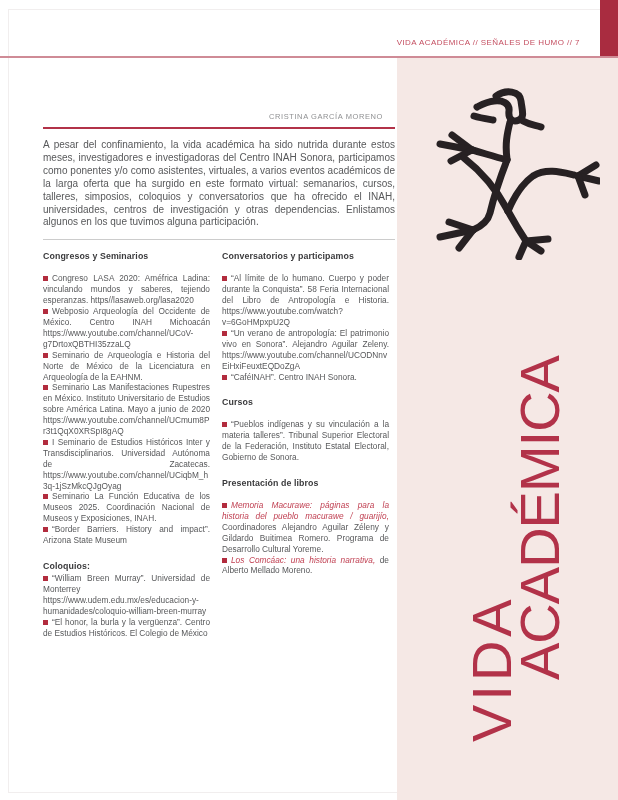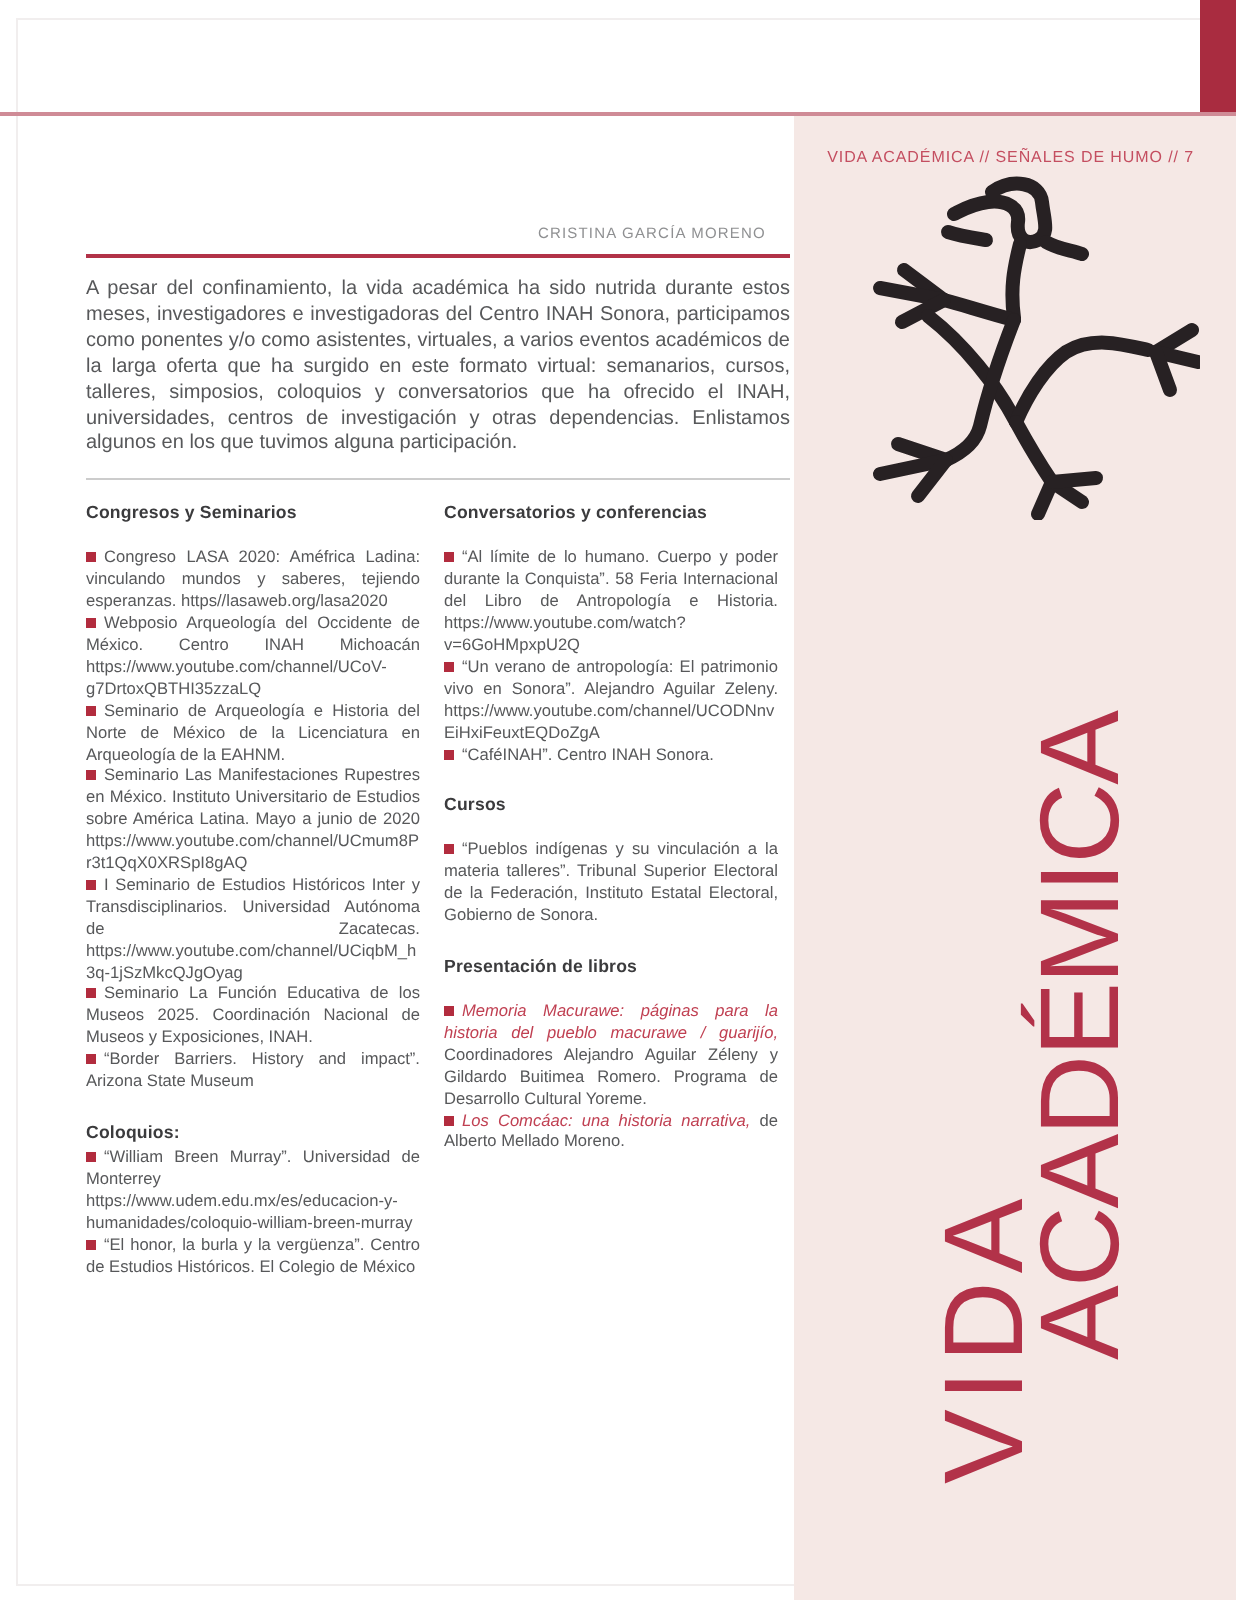--- a/index.html
+++ b/index.html
@@ -2,22 +2,22 @@
 <html lang="es"><head>
 <meta charset="utf-8">
 <style>
   html,body{margin:0;padding:0;background:#ffffff;}
   .page{position:relative;width:618px;height:800px;background:#ffffff;overflow:hidden;
         font-family:"Liberation Sans",sans-serif;-webkit-font-smoothing:antialiased;}
   .page-frame{position:absolute;left:8px;top:9px;right:5px;bottom:7px;border:1px solid #f1eeee;pointer-events:none;}
 
   
   .corner-block{position:absolute;left:600px;top:0;width:18px;height:57px;background:#a92c40;}
-  .running-head{position:absolute;top:38px;right:21px;font-size:8px;letter-spacing:.45px;
-                color:#c44e60;white-space:nowrap;margin-top:36px;}
+  .running-head{position:absolute;top:38px;right:38px;font-size:8px;letter-spacing:.45px;
+                color:#c44e60;white-space:nowrap;}
   .head-rule{position:absolute;top:56px;left:0;width:618px;height:2px;background:#cf8b96;}
 
   
   .side-panel{position:absolute;left:397px;top:58px;width:221px;height:742px;background:#f5e8e5;}
   .petroglyph{position:absolute;left:430px;top:80px;}
   .vertical-word{position:absolute;transform:rotate(-90deg);transform-origin:0 0;
                  color:#b23249;font-size:56px;line-height:1;white-space:nowrap;font-weight:400;}
   .vertical-word.w1{left:464px;top:742px;letter-spacing:4px;}
   .vertical-word.w2{left:512px;top:680px;letter-spacing:-1px;}
 
@@ -108,21 +108,21 @@
         </div>
         <div class="sec tight">
           <p class="sec-title">Coloquios:</p>
           <p class="item"><span class="bullet"></span><span>“William Breen Murray”. Universidad de Monterrey https://www.udem.edu.mx/es/educacion-y-humanidades/coloquio-william-breen-murray</span></p>
           <p class="item"><span class="bullet"></span><span>“El honor, la burla y la vergüenza”. Centro de Estudios Históricos. El Colegio de México</span></p>
         </div>
       </div>
 
       <div class="col">
         <div class="sec">
-          <p class="sec-title">Conversatorios y conferencias</p>
+          <p class="sec-title">Conversatorios y participamos</p>
           <p class="item"><span class="bullet"></span><span>“Al límite de lo humano. Cuerpo y poder durante la Conquista”. 58 Feria Internacional del Libro de Antropología e Historia. https://www.youtube.com/watch?v=6GoHMpxpU2Q</span></p>
           <p class="item"><span class="bullet"></span><span>“Un verano de antropología: El patrimonio vivo en Sonora”. Alejandro Aguilar Zeleny. https://www.youtube.com/channel/UCODNnvEiHxiFeuxtEQDoZgA</span></p>
           <p class="item"><span class="bullet"></span><span>“CaféINAH”. Centro INAH Sonora.</span></p>
         </div>
         <div class="sec">
           <p class="sec-title">Cursos</p>
           <p class="item"><span class="bullet"></span><span>“Pueblos indígenas y su vinculación a la materia talleres”. Tribunal Superior Electoral de la Federación, Instituto Estatal Electoral, Gobierno de Sonora.</span></p>
         </div>
         <div class="sec">
           <p class="sec-title">Presentación de libros</p>

